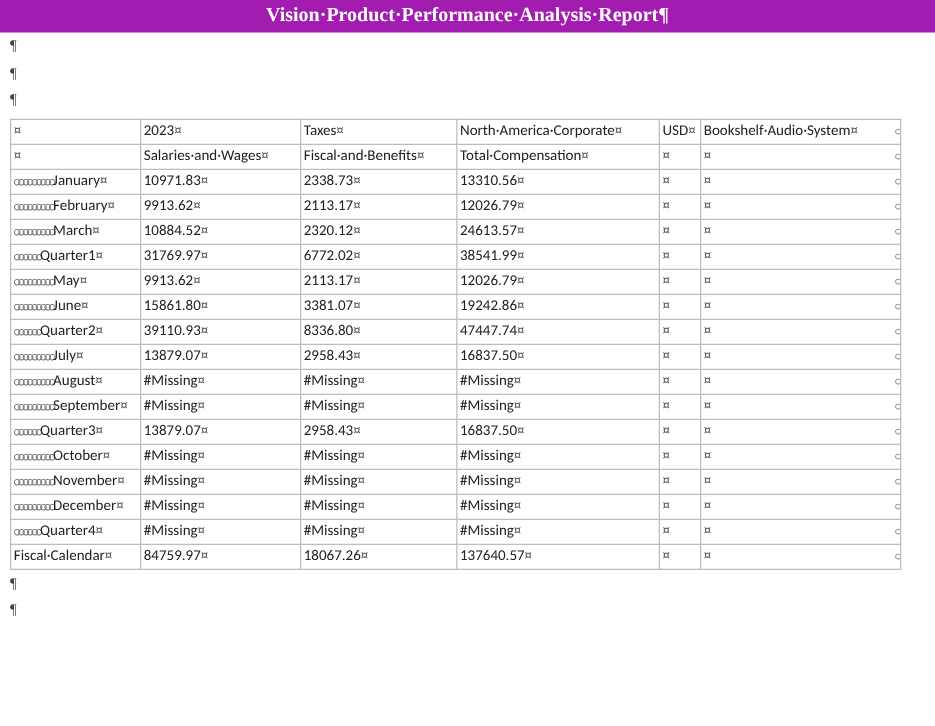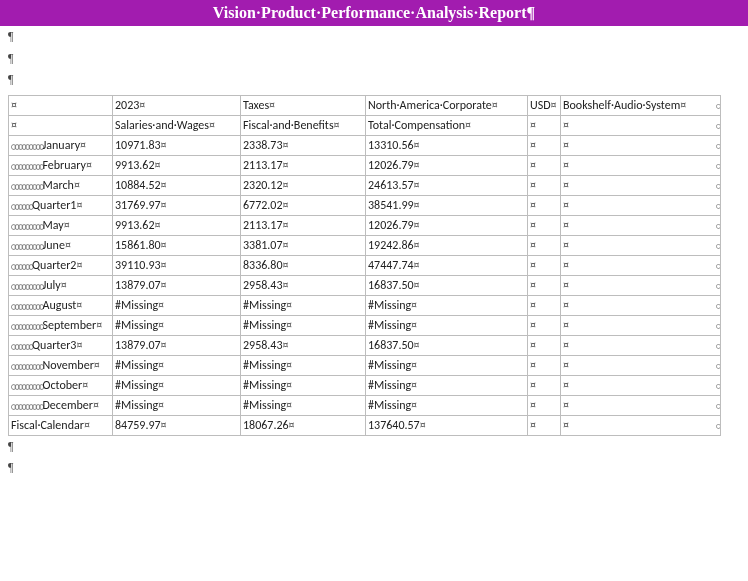--- a/index.html
+++ b/index.html
@@ -190,37 +190,45 @@
       </tr>
       <tr>
         <td class="txt-left indent2"><span class="cm"></span><span class="currency">Quarter3</span></td>
         <td class="txt-right"><span class="currency">13879.07</span></td>
         <td class="txt-right"><span class="currency">2958.43</span></td>
         <td class="txt-right"><span class="currency">16837.50</span></td>
         <td class="txt-left"><span class="currency"></span></td>
         <td class="txt-left"><span class="currency"></span><span class="overlay-right row-end">○</span></td>
       </tr>
       <tr>
+        <td class="txt-left indent3"><span class="cm"></span><span class="currency">October</span></td>
+        <td class="txt-left"><span class="currency">#Missing</span></td>
+        <td class="txt-left"><span class="currency">#Missing</span></td>
+        <td class="txt-left"><span class="currency">#Missing</span></td>
+        <td class="txt-left"><span class="currency"></span></td>
+        <td class="txt-left"><span class="currency"></span><span class="overlay-right row-end">○</span></td>
+      </tr>
+      <tr>
         <td class="txt-left indent3"><span class="cm"></span><span class="currency">November</span></td>
         <td class="txt-left"><span class="currency">#Missing</span></td>
         <td class="txt-left"><span class="currency">#Missing</span></td>
         <td class="txt-left"><span class="currency">#Missing</span></td>
         <td class="txt-left"><span class="currency"></span></td>
         <td class="txt-left"><span class="currency"></span><span class="overlay-right row-end">○</span></td>
       </tr>
       <tr>
-        <td class="txt-left indent3"><span class="cm"></span><span class="currency">October</span></td>
-        <td class="txt-left"><span class="currency">#Missing</span></td>
-        <td class="txt-left"><span class="currency">#Missing</span></td>
-        <td class="txt-left"><span class="currency">#Missing</span></td>
-        <td class="txt-left"><span class="currency"></span></td>
-        <td class="txt-left"><span class="currency"></span><span class="overlay-right row-end">○</span></td>
-      </tr>
-      <tr>
         <td class="txt-left indent3"><span class="cm"></span><span class="currency">December</span></td>
+        <td class="txt-left"><span class="currency">#Missing</span></td>
+        <td class="txt-left"><span class="currency">#Missing</span></td>
+        <td class="txt-left"><span class="currency">#Missing</span></td>
+        <td class="txt-left"><span class="currency"></span></td>
+        <td class="txt-left"><span class="currency"></span><span class="overlay-right row-end">○</span></td>
+      </tr>
+      <tr>
+        <td class="txt-left indent2"><span class="cm"></span><span class="currency">Quarter4</span></td>
         <td class="txt-left"><span class="currency">#Missing</span></td>
         <td class="txt-left"><span class="currency">#Missing</span></td>
         <td class="txt-left"><span class="currency">#Missing</span></td>
         <td class="txt-left"><span class="currency"></span></td>
         <td class="txt-left"><span class="currency"></span><span class="overlay-right row-end">○</span></td>
       </tr>
       <tr>
         <td class="txt-left indent0"><span class="currency">Fiscal·Calendar</span></td>
         <td class="txt-right"><span class="currency">84759.97</span></td>
         <td class="txt-right"><span class="currency">18067.26</span></td>

